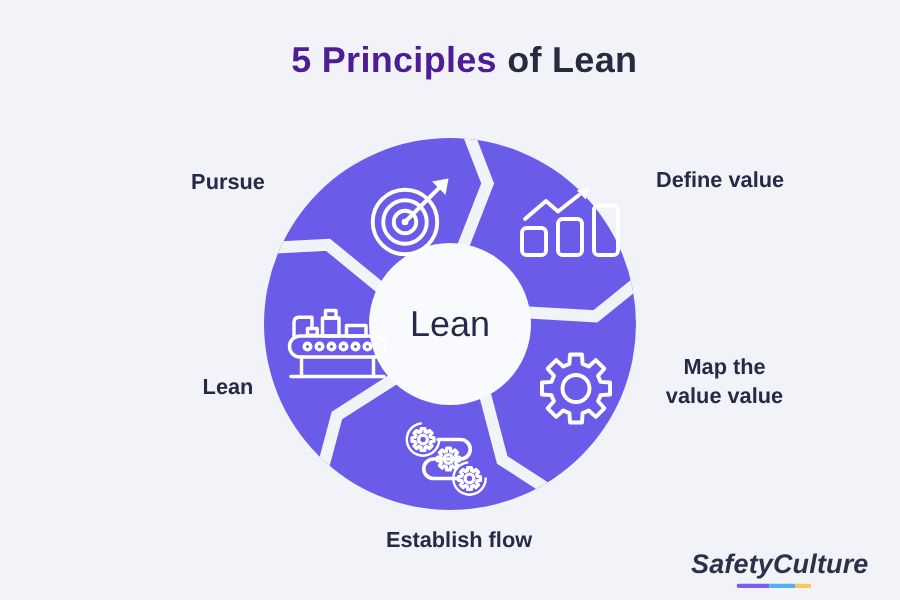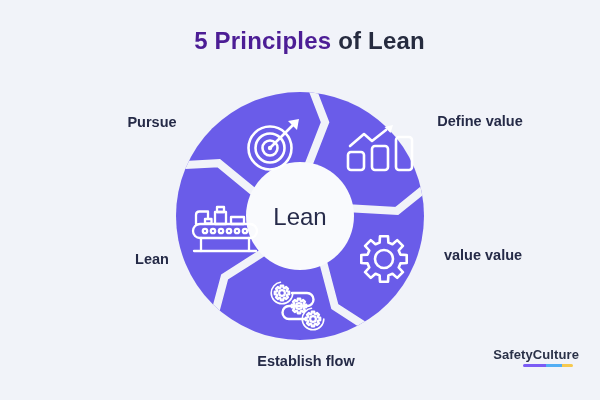--- a/index.html
+++ b/index.html
@@ -25,22 +25,22 @@
   .lbl-define   { left:480px; top:121px; }
   .lbl-map      { left:483px; top:255px; }
   .lbl-pull     { left:152px; top:259px; }
   .lbl-establish{ left:306px; top:361px; }
   .center-label{
     position:absolute; left:300px; top:217px; transform:translate(-50%,-50%);
     text-align:left; font-weight:400; font-size:24px;
     line-height:1.65; color:#272B4A; white-space:nowrap;
   }
   .logo{
-    position:absolute; top:347px; right:21px;
-    font-size:13px; font-weight:700; 
+    position:absolute; top:366px; right:21px;
+    font-size:18px; font-weight:700; font-style:italic;
     color:#2A3148; letter-spacing:0.1px;
   }
   .logo-bar{
     display:flex; height:2.6px; width:50px;
     margin-left:30px; margin-top:2px; border-radius:2px; overflow:hidden;
   }
   .logo-bar .seg1{ flex:45; background:#7B5CF5; }
   .logo-bar .seg2{ flex:33; background:#53AEF4; }
   .logo-bar .seg3{ flex:22; background:#F6C94F; }
 </style>
@@ -133,20 +133,21 @@
     <div>Lean</div>
   </div>
 
   <div class="p-label lbl-pursue">
     <div>Pursue</div>
   </div>
   <div class="p-label lbl-define">
     <div>Define value</div>
   </div>
   <div class="p-label lbl-map">
+    <div>Map the</div>
     <div>value value</div>
   </div>
   <div class="p-label lbl-establish">
     <div>Establish flow</div>
   </div>
   <div class="p-label lbl-pull">
     <div>Lean</div>
   </div>
 
   <div class="logo">

